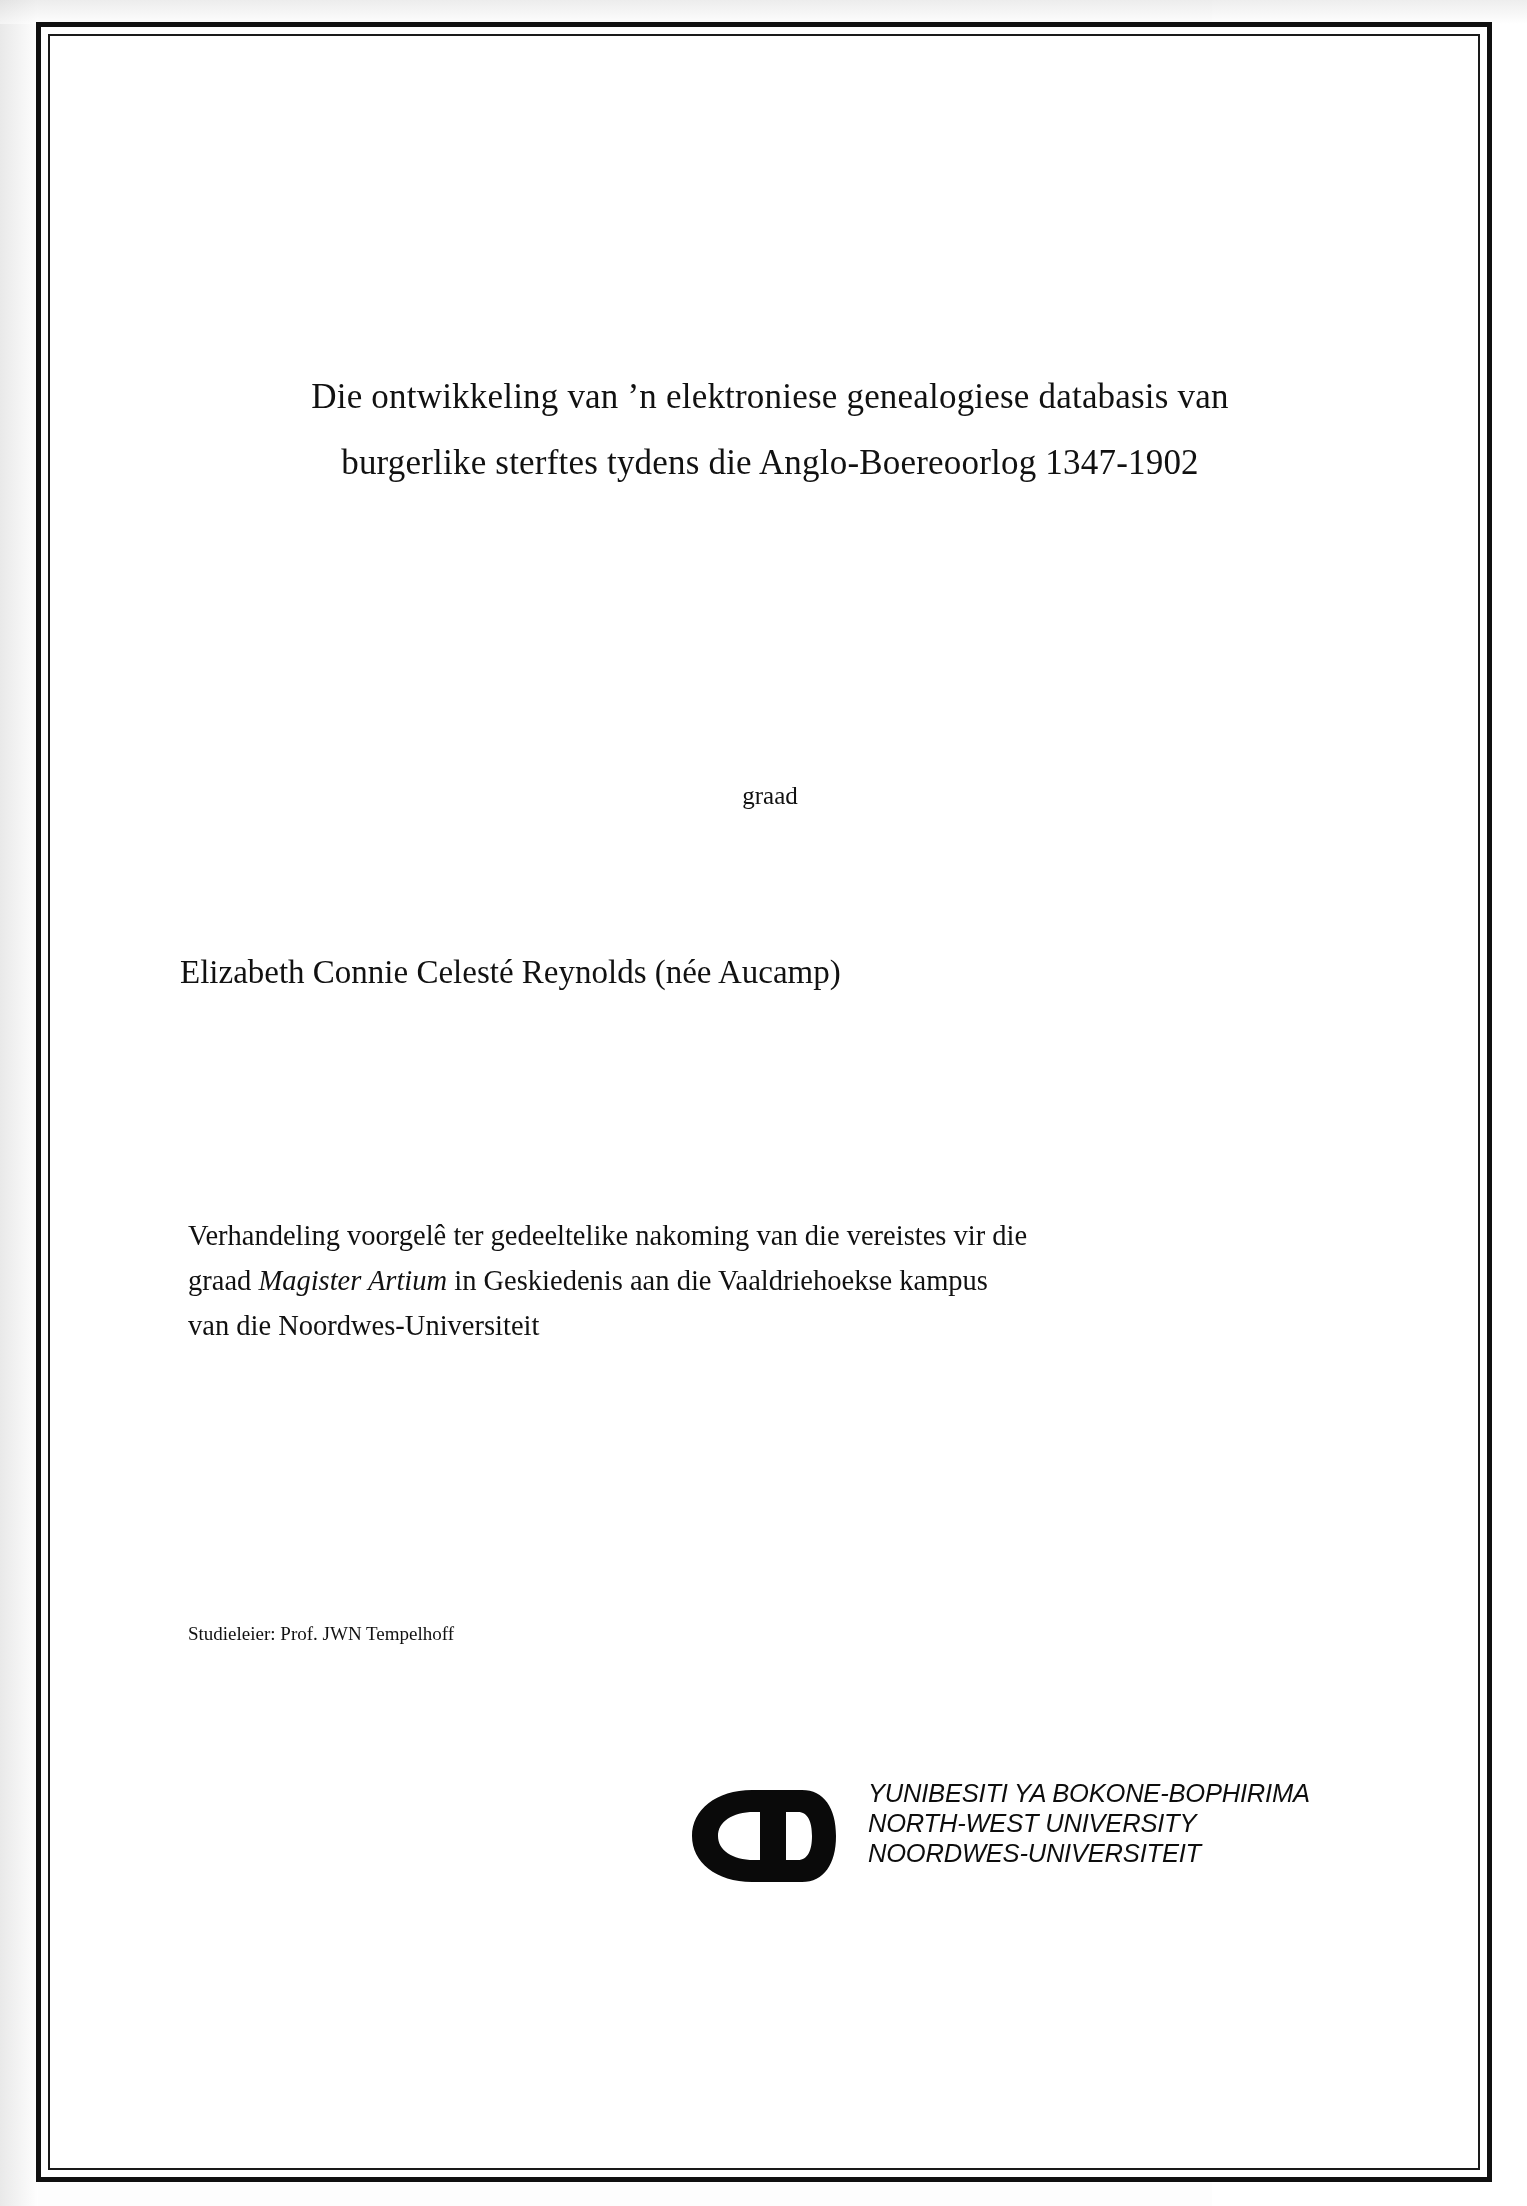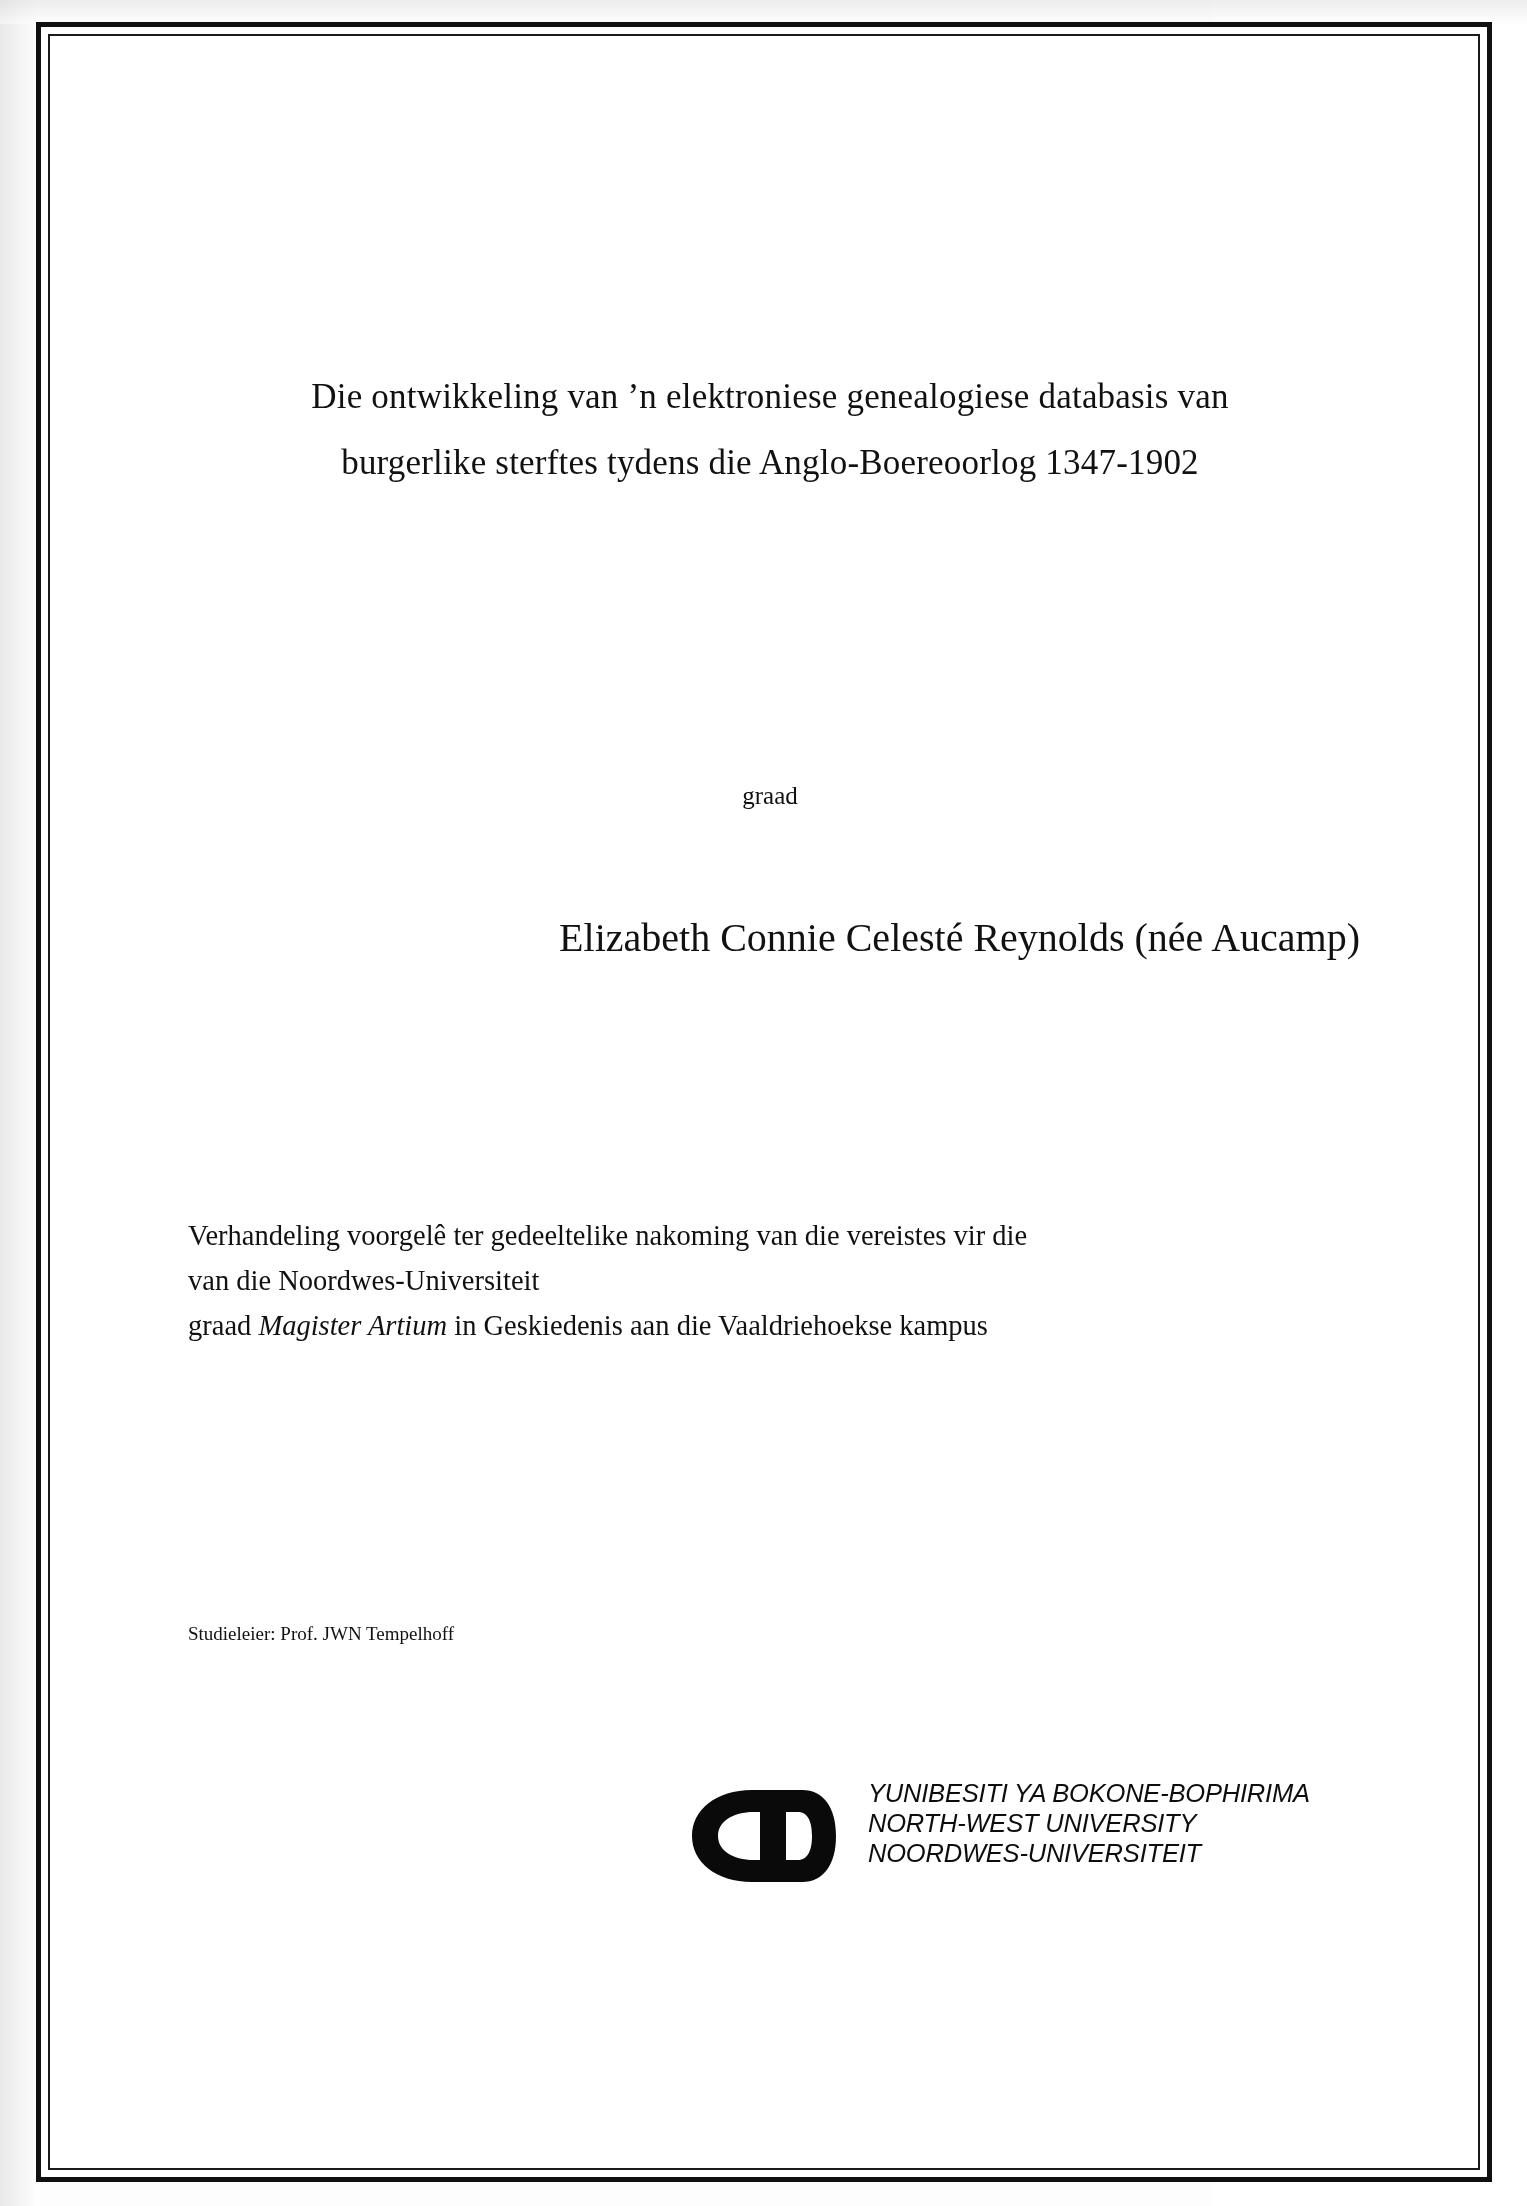--- a/index.html
+++ b/index.html
@@ -71,24 +71,24 @@
     left: 0;
     top: 748px;
     width: 1180px;
     text-align: center;
     font-size: 25px;
   }
 
   .author {
     position: absolute;
     left: 0;
-    top: 880px;
-    width: 1180px;
-    text-align: right;
-    font-size: 40px;
+    top: 920px;
+    width: 1180px;
+    text-align: left;
+    font-size: 33px;
   }
 
   .statement {
     position: absolute;
     left: 8px;
     top: 1179px;
     width: 1148px;
     font-size: 28.5px;
     line-height: 45px;
   }
@@ -173,22 +173,22 @@
       <div>Die ontwikkeling van ’n elektroniese genealogiese databasis van</div>
       <div>burgerlike sterftes tydens die Anglo-Boereoorlog 1347-1902</div>
     </div>
 
     <div class="deur">graad</div>
 
     <div class="author">Elizabeth Connie Celesté Reynolds (née Aucamp)</div>
 
     <div class="statement">
       <div class="just">Verhandeling voorgelê ter gedeeltelike nakoming van die vereistes vir die</div>
+      <div class="line2"><span>graad </span><i>Magister Artium</i><span> in Geskiedenis aan die Vaaldriehoekse kampus</span></div>
       <div class="line2">van die Noordwes-Universiteit</div>
-      <div class="line2"><span>graad </span><i>Magister Artium</i><span> in Geskiedenis aan die Vaaldriehoekse kampus</span></div>
     </div>
 
     <div class="supervisor">
       <div>Studieleier: Prof. JWN Tempelhoff</div>
     </div>
 
     <div class="logo-block">
       <div class="logo-mark">
         <svg viewBox="0 0 200 112" width="200" height="112" aria-hidden="true">
 

